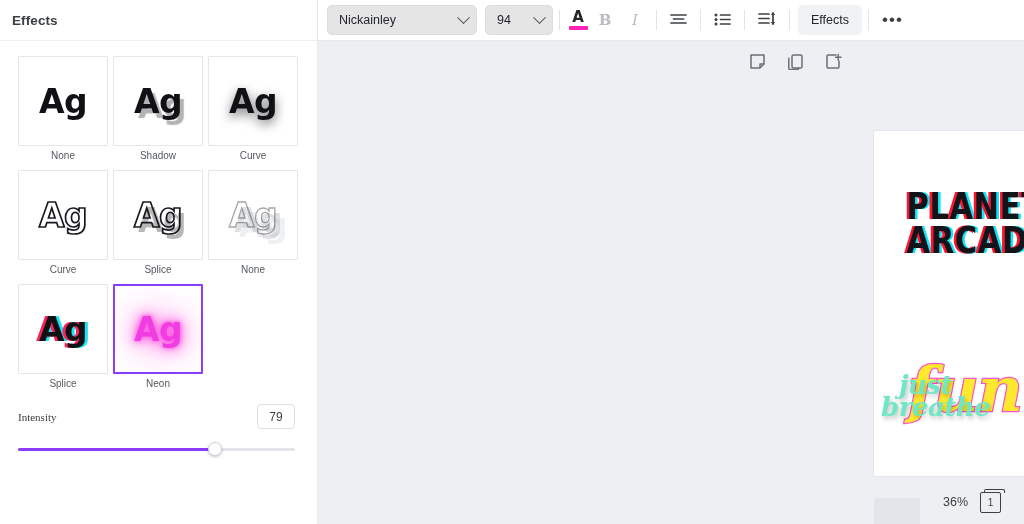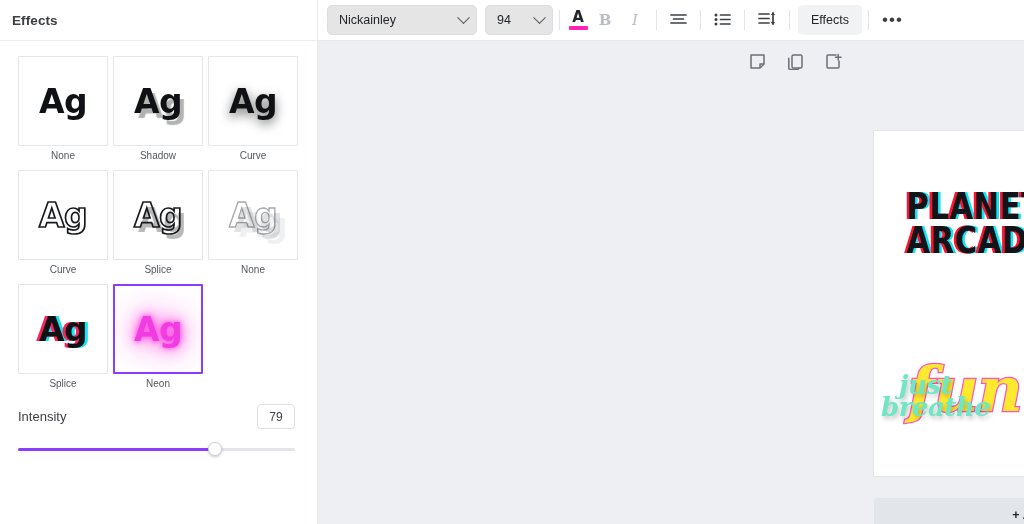--- a/index.html
+++ b/index.html
@@ -62,21 +62,21 @@
     font-size: 19px; color: #0f1114; letter-spacing: .2px;
     display: inline-block; transform: scaleY(1.45) scaleX(.96);
   }
   .curve-wrap { display: flex; align-items: center; justify-content: center; }
   .curve-wrap span { display: inline-block; }
 
   .intensity-row {
     margin: 10px 22px 0 18px;
     display: flex; align-items: center; justify-content: space-between;
   }
-  .intensity-label { font-size: 13px; color: #3d4043; }
+  .intensity-label { font-size: 11px; color: #3d4043; font-family: Liberation Serif, serif; }
   .intensity-box {
     width: 38px; height: 25px; border: 1px solid #dcdfe4; border-radius: 4px;
     display: flex; align-items: center; justify-content: center;
     font-size: 12px; color: #3d4043; background: #fff;
   }
   .slider-wrap { margin: 13px 22px 0 18px; position: relative; height: 14px; }
   .slider-track { position: absolute; top: 6px; left: 0; right: 0; height: 3px; background: #e3e5e9; border-radius: 2px; }
   .slider-fill  { position: absolute; top: 6px; left: 0; height: 3px; background: #8b3dff; border-radius: 2px; }
   .slider-thumb {
     position: absolute; top: 0; width: 14px; height: 14px; border-radius: 50%;
@@ -395,16 +395,20 @@
           <div class="art art-breathe">
             <span style="display:block">just</span>
             <span class="l2">breathe</span>
           </div>
 
         </div>
       </div>
 
       <button class="add-page">+ Add page</button>
 
+      <div class="zoom-bar">
+        <span class="zoom-pct">36%</span>
+        <span class="page-count">1</span>
+      </div>
 
     </div>
   </section>
 </div>
 
 </body></html>

